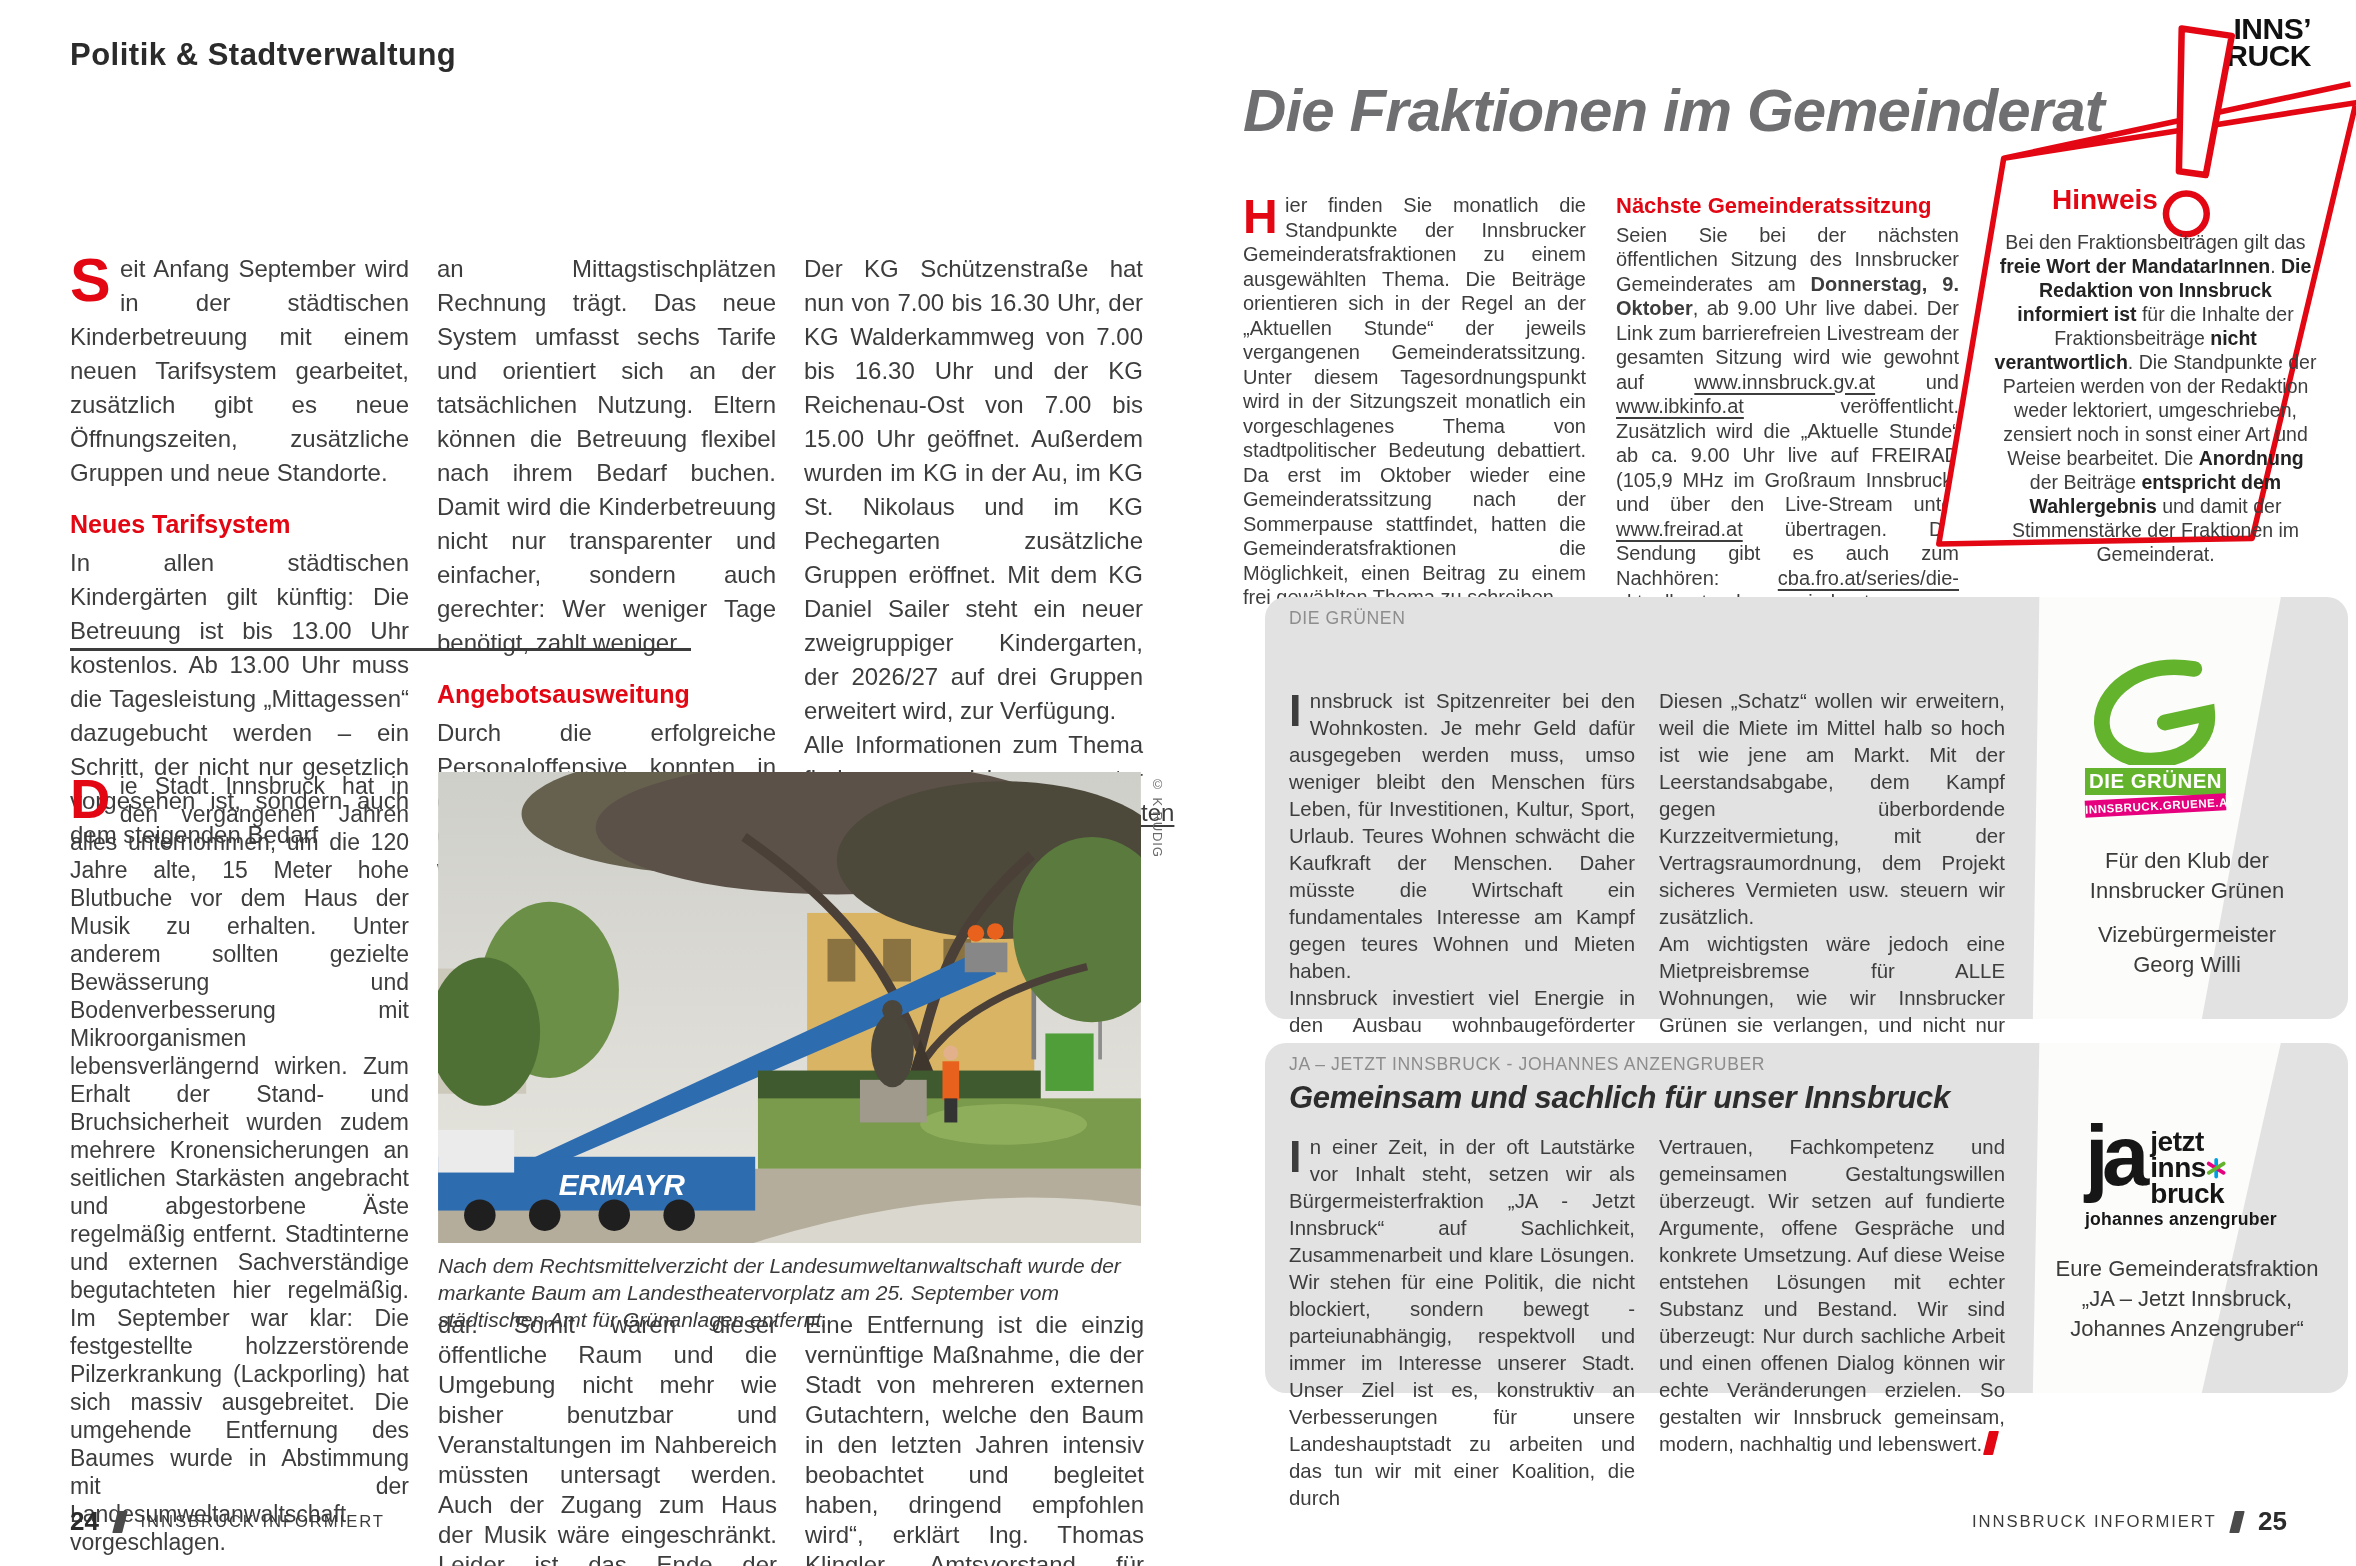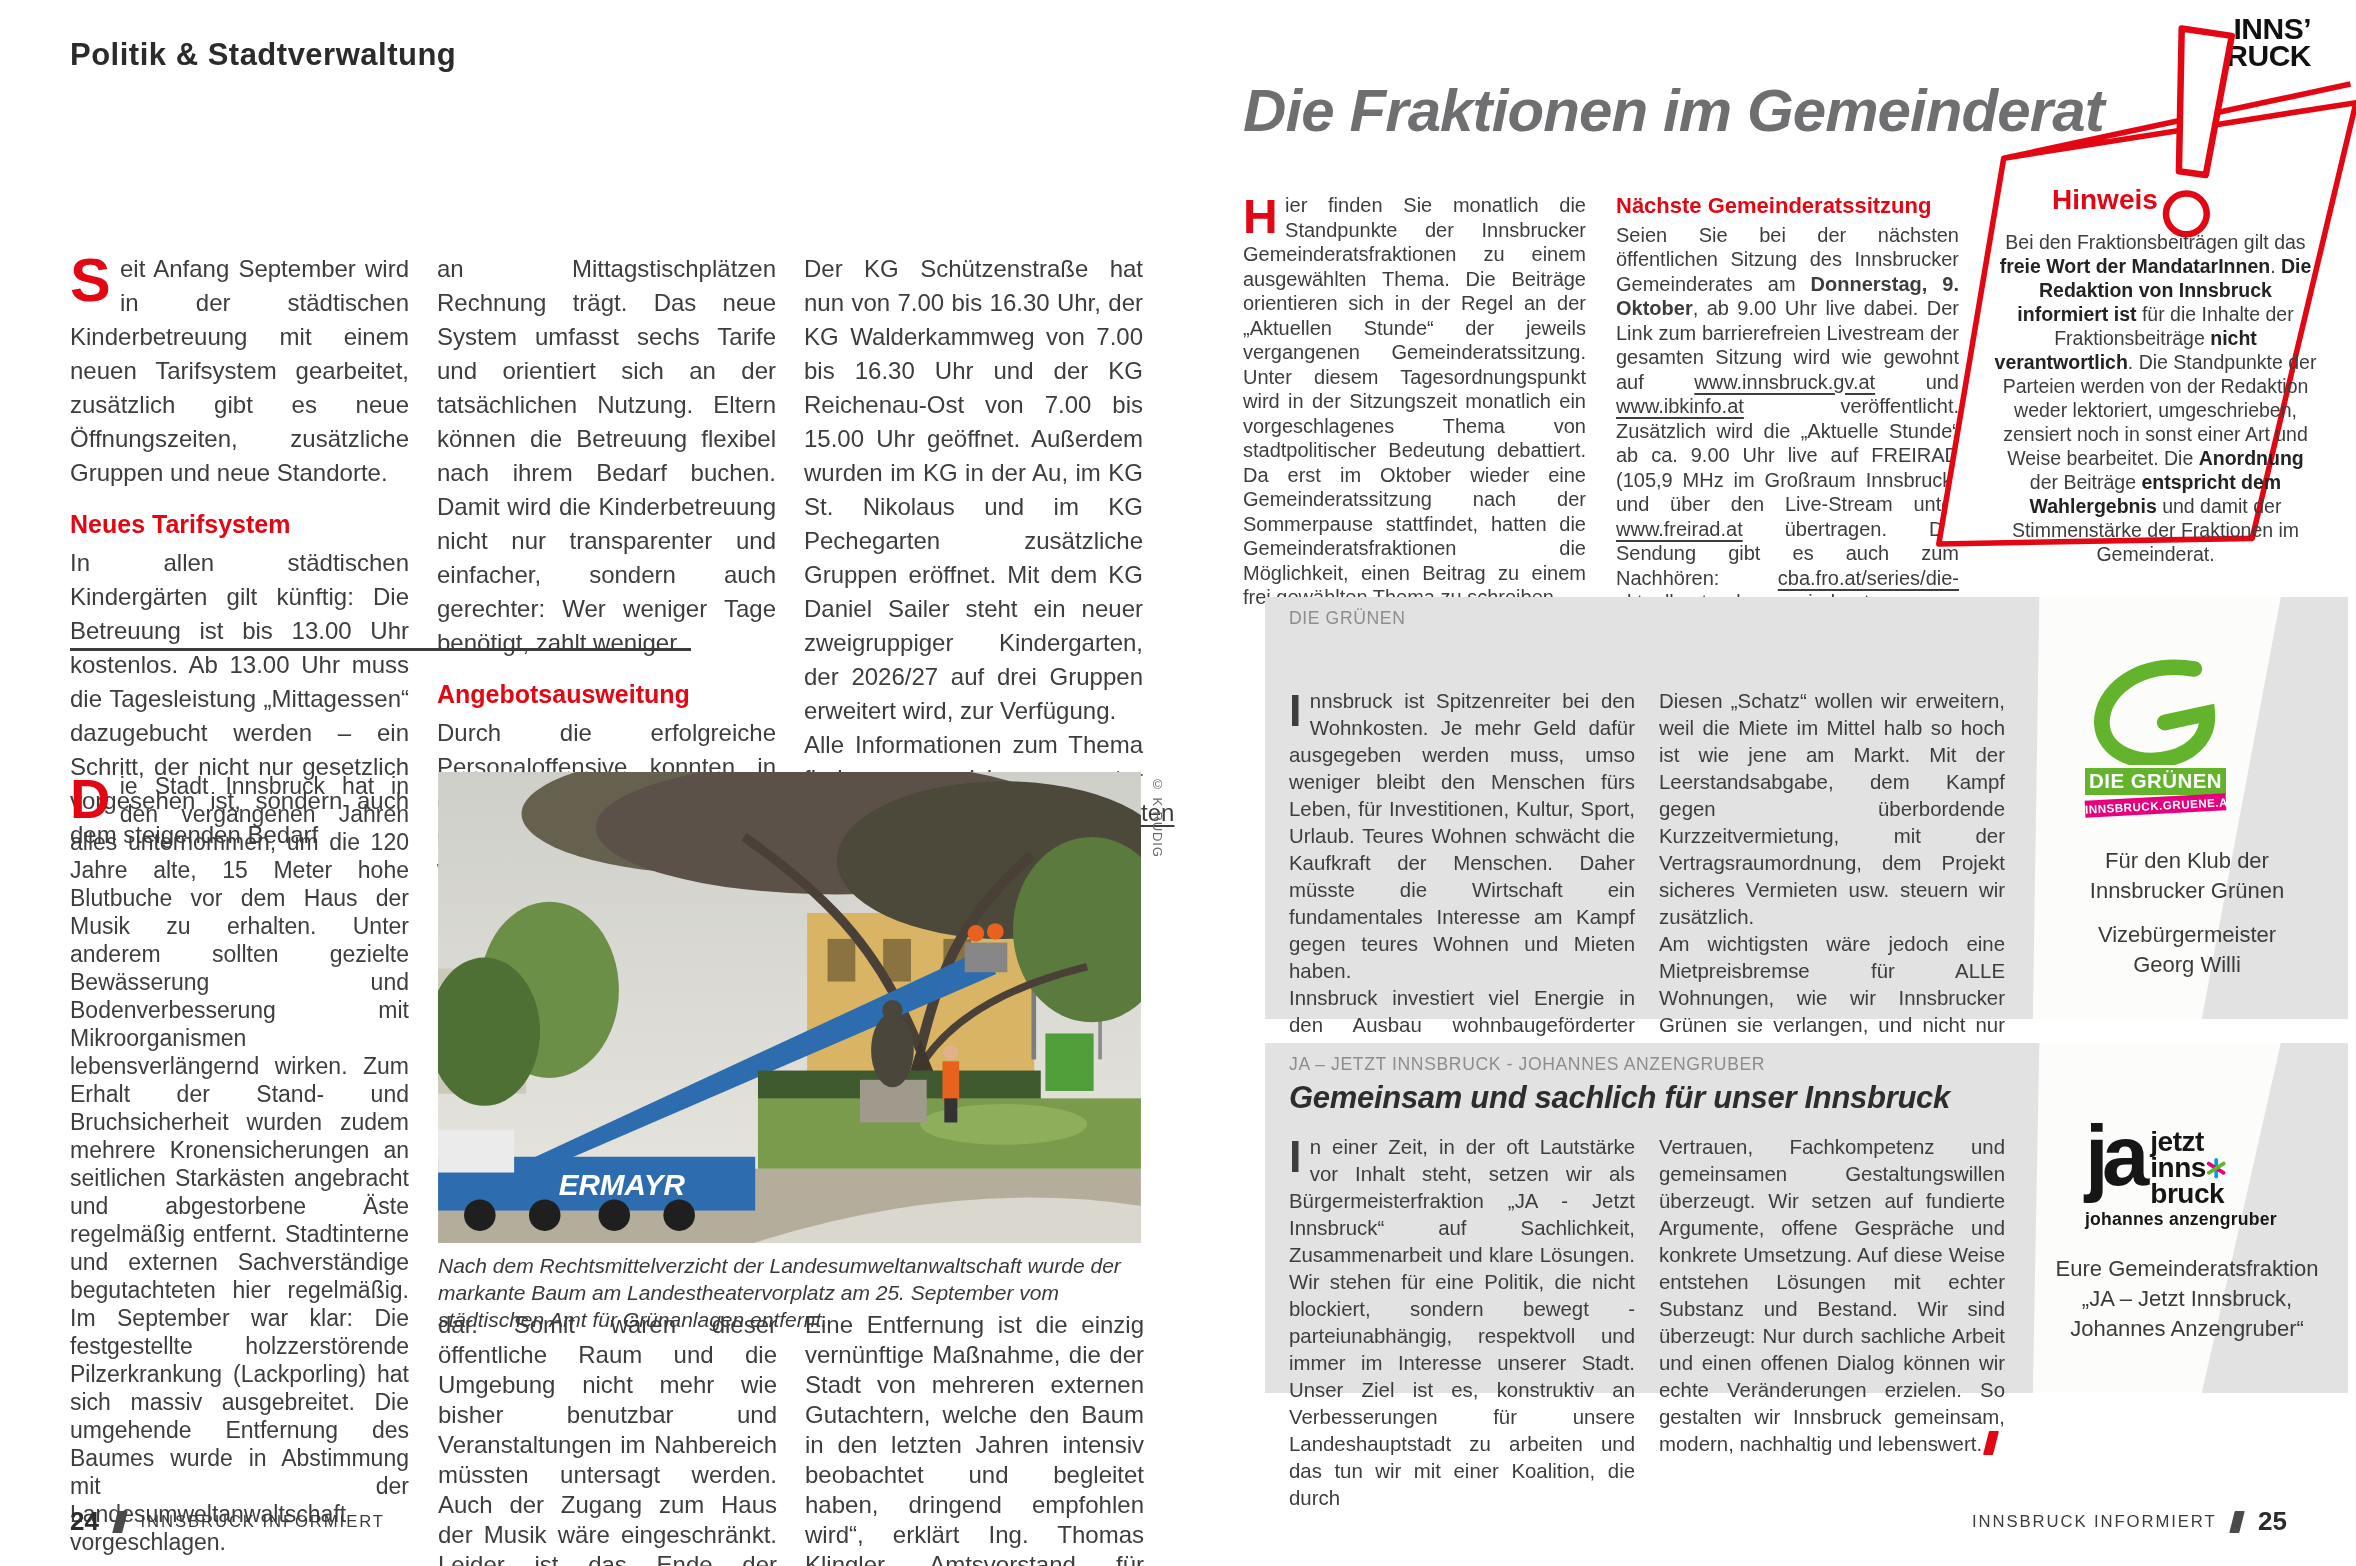--- a/index.html
+++ b/index.html
@@ -35,21 +35,21 @@
   .lnk{color:#3d3d3d;text-decoration:underline;text-underline-offset:3.7px;text-decoration-thickness:1.9px;cursor:pointer;}
   
   .brand{left:2200px;top:15px;width:111px;text-align:right;font-weight:700;font-size:30px;line-height:27px;letter-spacing:-0.5px;color:#111;}
   .title-r{left:1243px;top:76px;font-size:60px;font-weight:700;font-style:italic;color:#6f6f71;letter-spacing:-0.9px;}
   .rcols{left:1243px;top:193px;width:716px;display:grid;grid-template-columns:343px 343px;column-gap:30px;font-size:20px;line-height:24.5px;text-align:justify;}
   .rcols .dropcap{font-size:48px;line-height:39px;padding-right:7.4px;}
   .rcols .subhead{font-size:22px;line-height:25px;margin:0 0 4.6px;}
   .hinweis-title{left:2052px;top:184px;font-size:28px;font-weight:700;color:#e30613;}
   .hinweis-body{left:1994px;top:230px;width:323px;font-size:19.5px;line-height:24px;text-align:center;color:#3d3d3d;}
   .hinweis-body b{color:#232323;}
-  .graybox{position:absolute;background:#e2e2e2;}
+  .graybox{position:absolute;background:#e2e2e2;border-radius:21px;}
   .box1{left:1265px;top:597px;width:1083px;height:422px;}
   .box2{left:1265px;top:1043px;width:1083px;height:350px;}
   .white-band{position:absolute;top:0;bottom:0;left:0;right:0;background:#fcfcfb;clip-path:polygon(71.5% 0,93.8% 0,86.5% 100%,70.9% 100%);}
   .kicker{position:absolute;left:24px;top:11px;font-size:17.6px;color:#8d8d8d;letter-spacing:0.6px;}
   .box-heading{position:absolute;left:24px;top:37px;font-size:31px;font-weight:700;font-style:italic;color:#2d2d2d;letter-spacing:-0.3px;}
   .box-cols{position:absolute;left:24px;top:91px;width:716px;display:grid;grid-template-columns:346px 346px;column-gap:24px;font-size:20.4px;line-height:27px;text-align:justify;color:#3d3d3d;}
   .box-cols p{margin:0;}
   .box-cols .dropcap{font-size:45px;line-height:37px;padding-right:8.3px;color:#3d3d3d;}
   .box-caption{position:absolute;left:766px;width:278px;font-size:22px;line-height:30px;color:#3b3b3b;white-space:pre-line;text-align:center;margin-left:17px;}
   

